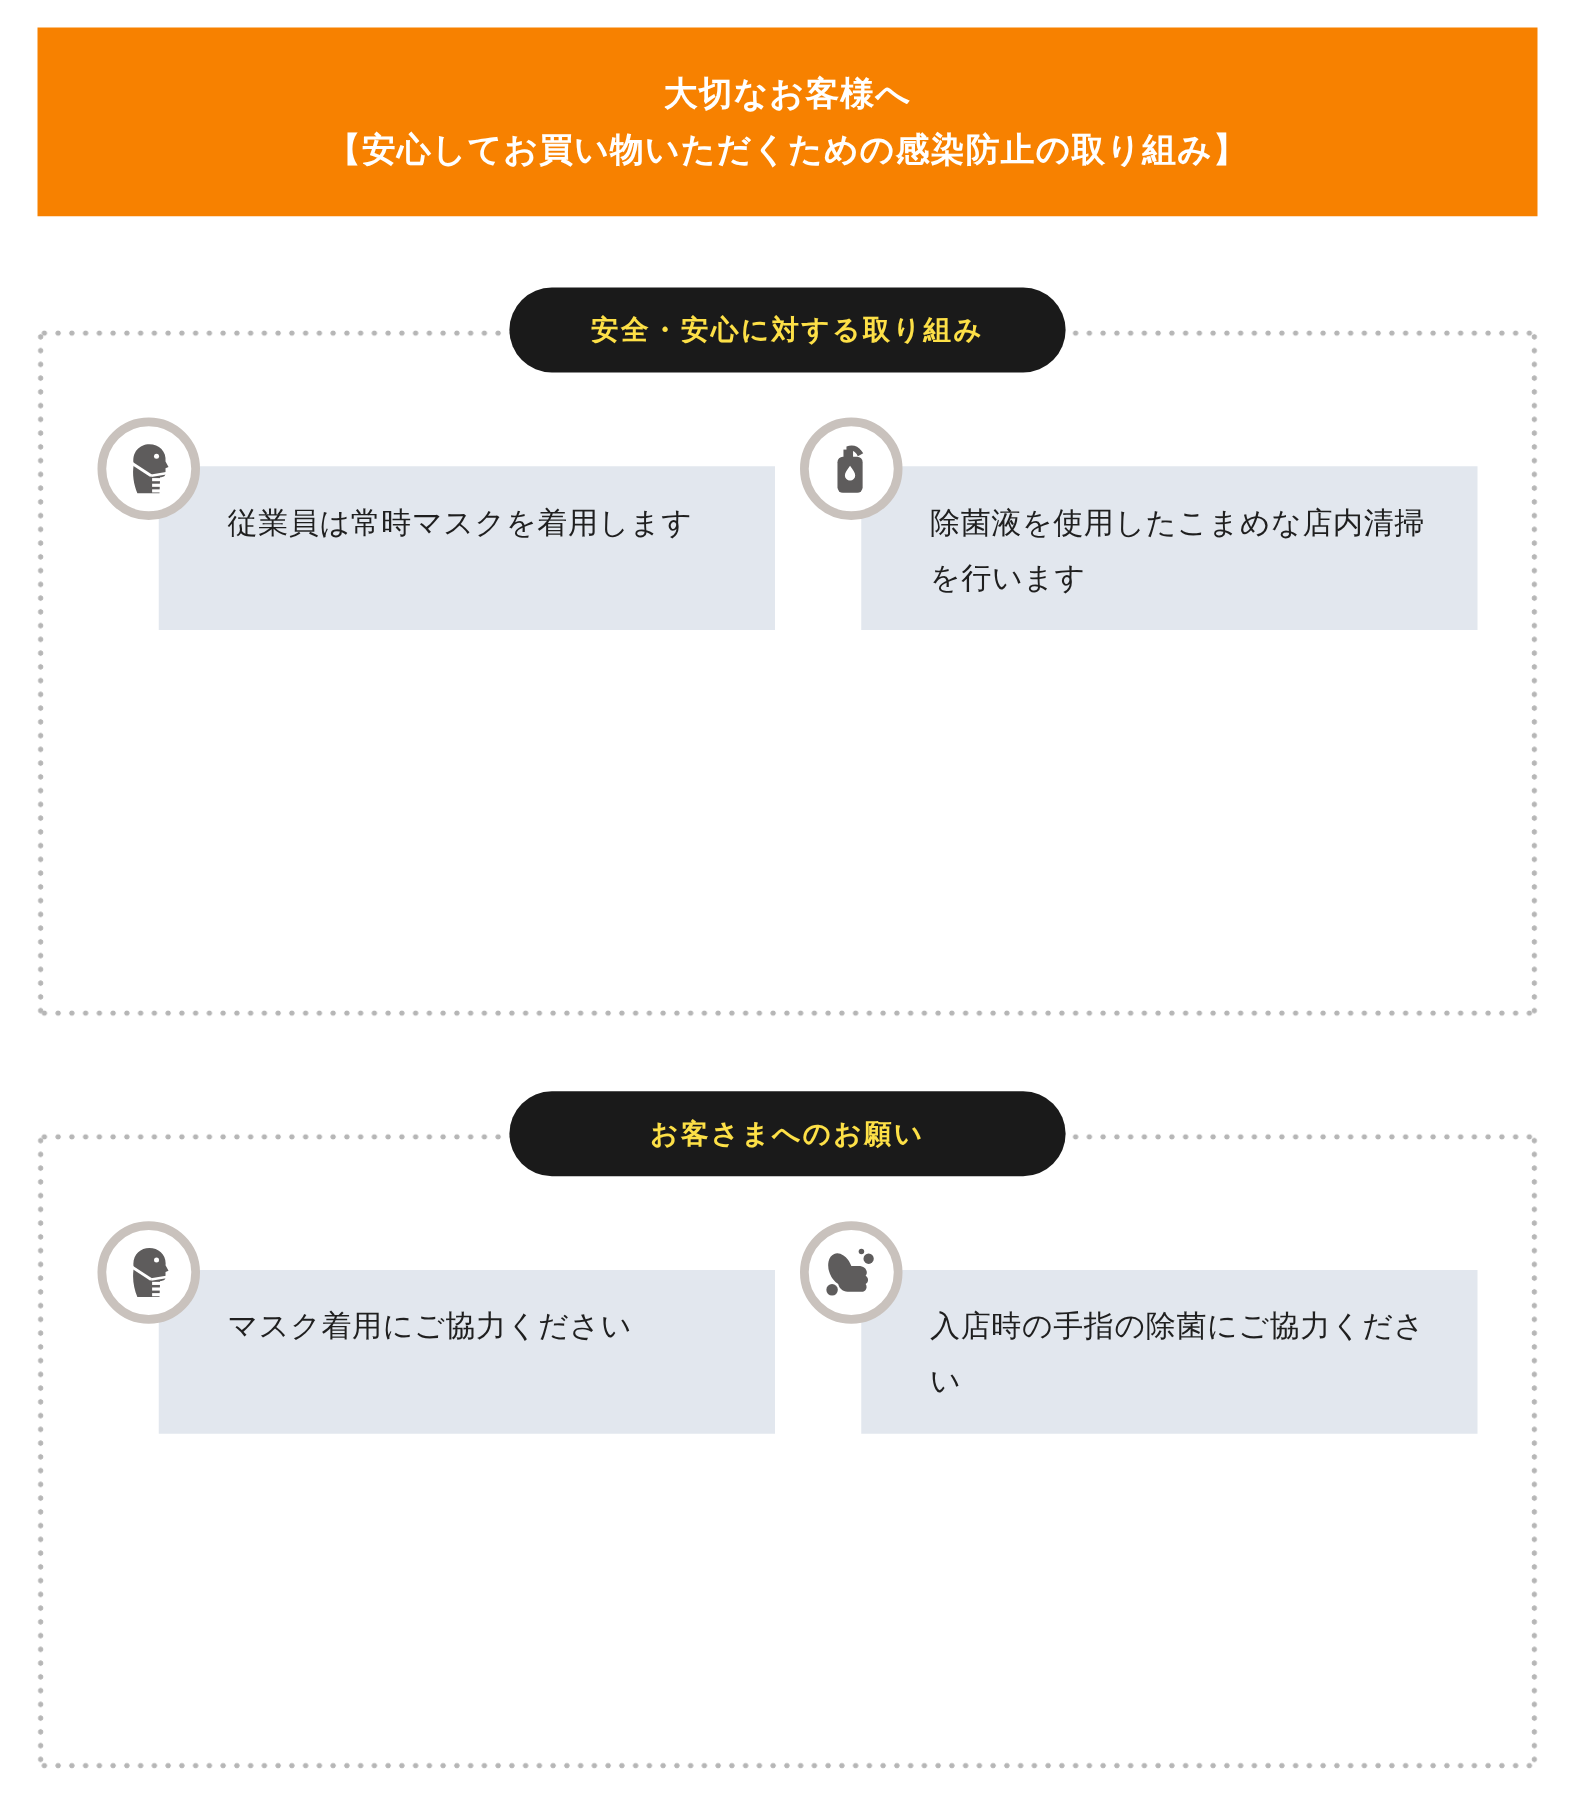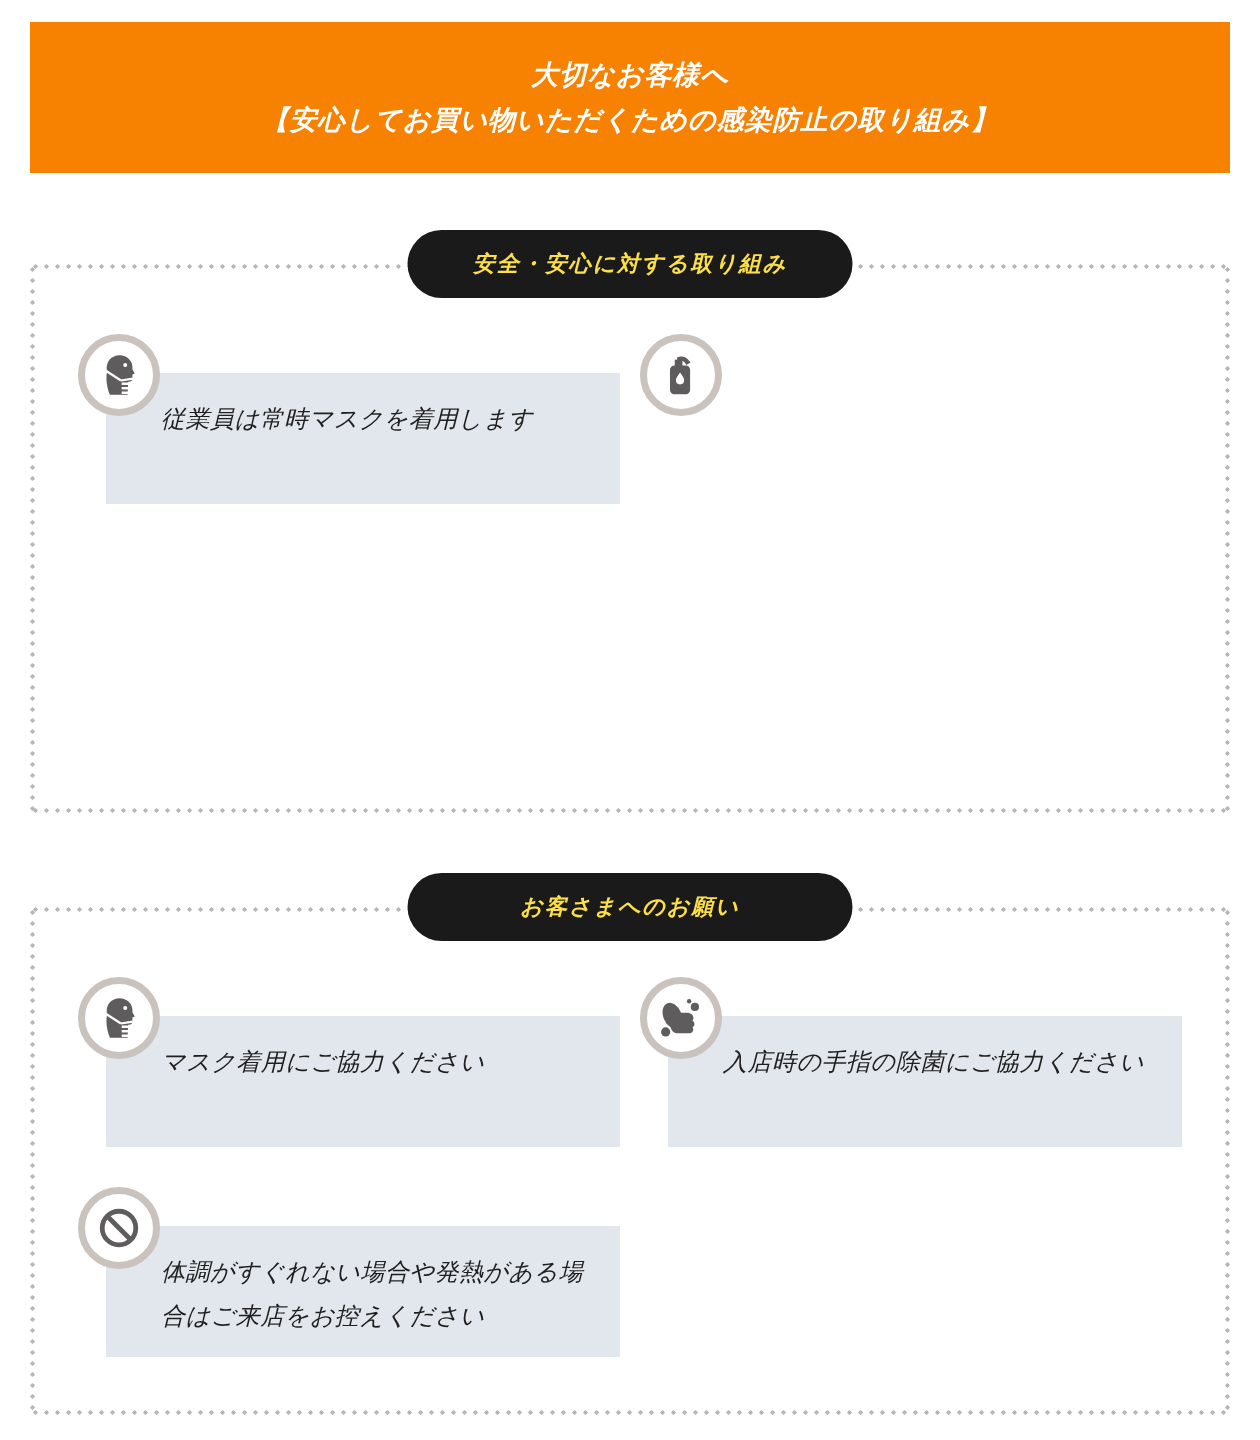--- a/index.html
+++ b/index.html
@@ -7,21 +7,21 @@
     --icon-color:#5e5c5c; --icon-ring:#c9c2bd; --dot-border:#b6b6b6;
     --text-color:#1f1f1f; --header-text:#ffffff;
   }
   *{box-sizing:border-box;}
   html,body{margin:0;padding:0;background:#fff;}
   body{
     width:1260px;height:1440px;overflow:hidden;
     font-family:"Liberation Sans","DejaVu Sans",sans-serif;
     color:var(--text-color);
   }
-  .page{padding:22px 30px 25px;font-style:italic;}
+  .page{padding:22px 30px 25px;}
   
   .banner{
     height:151px;background:var(--header-bg);
     display:flex;flex-direction:column;align-items:center;justify-content:center;gap:18px;
   }
   .banner .line{color:var(--header-text);font-size:27px;font-weight:bold;letter-spacing:1px;line-height:1;}
   
   .section{
     position:relative;
     padding:70px 48px 0;
@@ -42,21 +42,21 @@
     background:var(--pill-bg);border-radius:34px;
     display:flex;align-items:center;justify-content:center;
   }
   .pill span{color:#fde047;font-size:22px;font-weight:bold;letter-spacing:2px;}
   .grid{
     display:grid;grid-template-columns:1fr 1fr;column-gap:20px;row-gap:40px;
   }
   
   .item{position:relative;padding-top:39px;display:flex;flex-direction:column;}
   .card{
-    flex:1;min-height:131px;margin-left:28px;
+    flex:1;min-height:131px;margin-left:49px;
     background:var(--card-bg);
     padding:24px 28px 14px 55px;
     font-size:24px;line-height:44px;letter-spacing:0.5px;color:var(--text-color);
   }
   .icon-circle{
     position:absolute;top:0;left:0;width:82px;height:82px;border-radius:50%;
     background:#fff;border:7px solid var(--icon-ring);
     display:flex;align-items:center;justify-content:center;z-index:2;
   }
   .icon-circle svg{width:46px;height:46px;fill:var(--icon-color);}
@@ -133,20 +133,21 @@
             </svg>
         </div>
         <div class="card">従業員は常時マスクを着用します</div>
       </div>
       <div class="item">
         <div class="icon-circle">
           <svg>
               <use href="#sym-spray"></use>
             </svg>
         </div>
+        <div class="card">除菌液を使用したこまめな店内清掃を行います</div>
       </div>
     </div>
   </section>
 
   <section class="section section-2">
     <div class="pill">
       <span>お客さまへのお願い</span>
     </div>
     <div class="grid">
       <div class="item">
@@ -158,24 +159,16 @@
         <div class="card">マスク着用にご協力ください</div>
       </div>
       <div class="item">
         <div class="icon-circle">
           <svg>
               <use href="#sym-wash"></use>
             </svg>
         </div>
         <div class="card">入店時の手指の除菌にご協力ください</div>
       </div>
-      <div class="item">
-        <div class="icon-circle">
-          <svg>
-              <use href="#sym-no-entry"></use>
-            </svg>
-        </div>
-        <div class="card">体調がすぐれない場合や発熱がある場合はご来店をお控えください</div>
-      </div>
     </div>
   </section>
 
 </div>
 
 </body></html>

